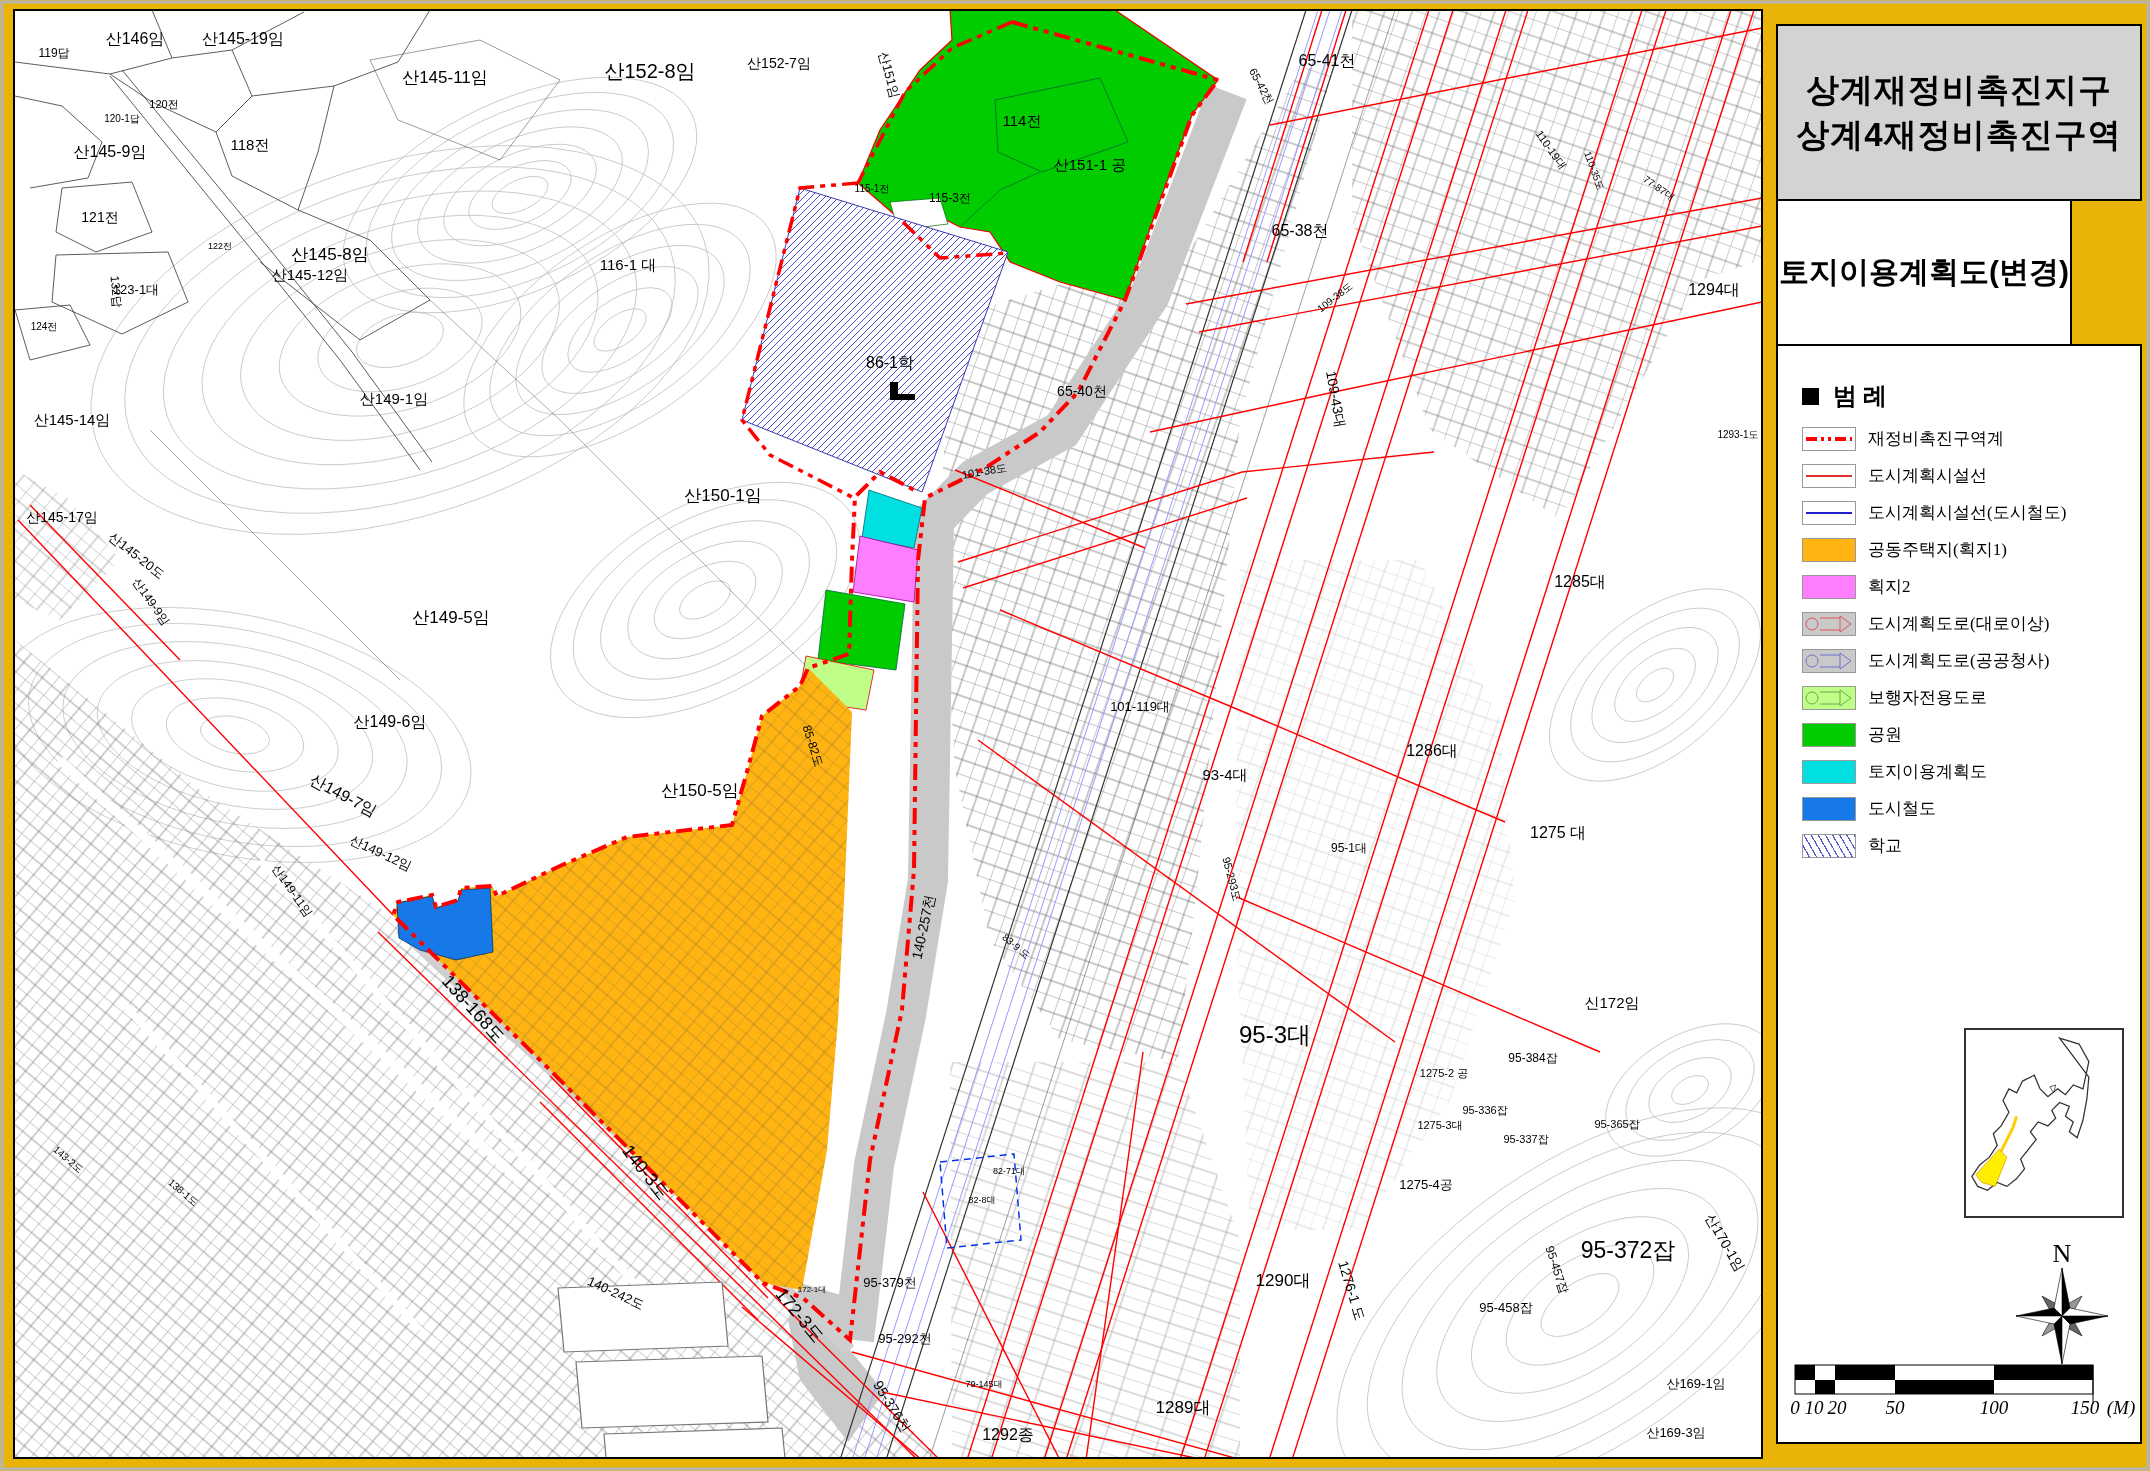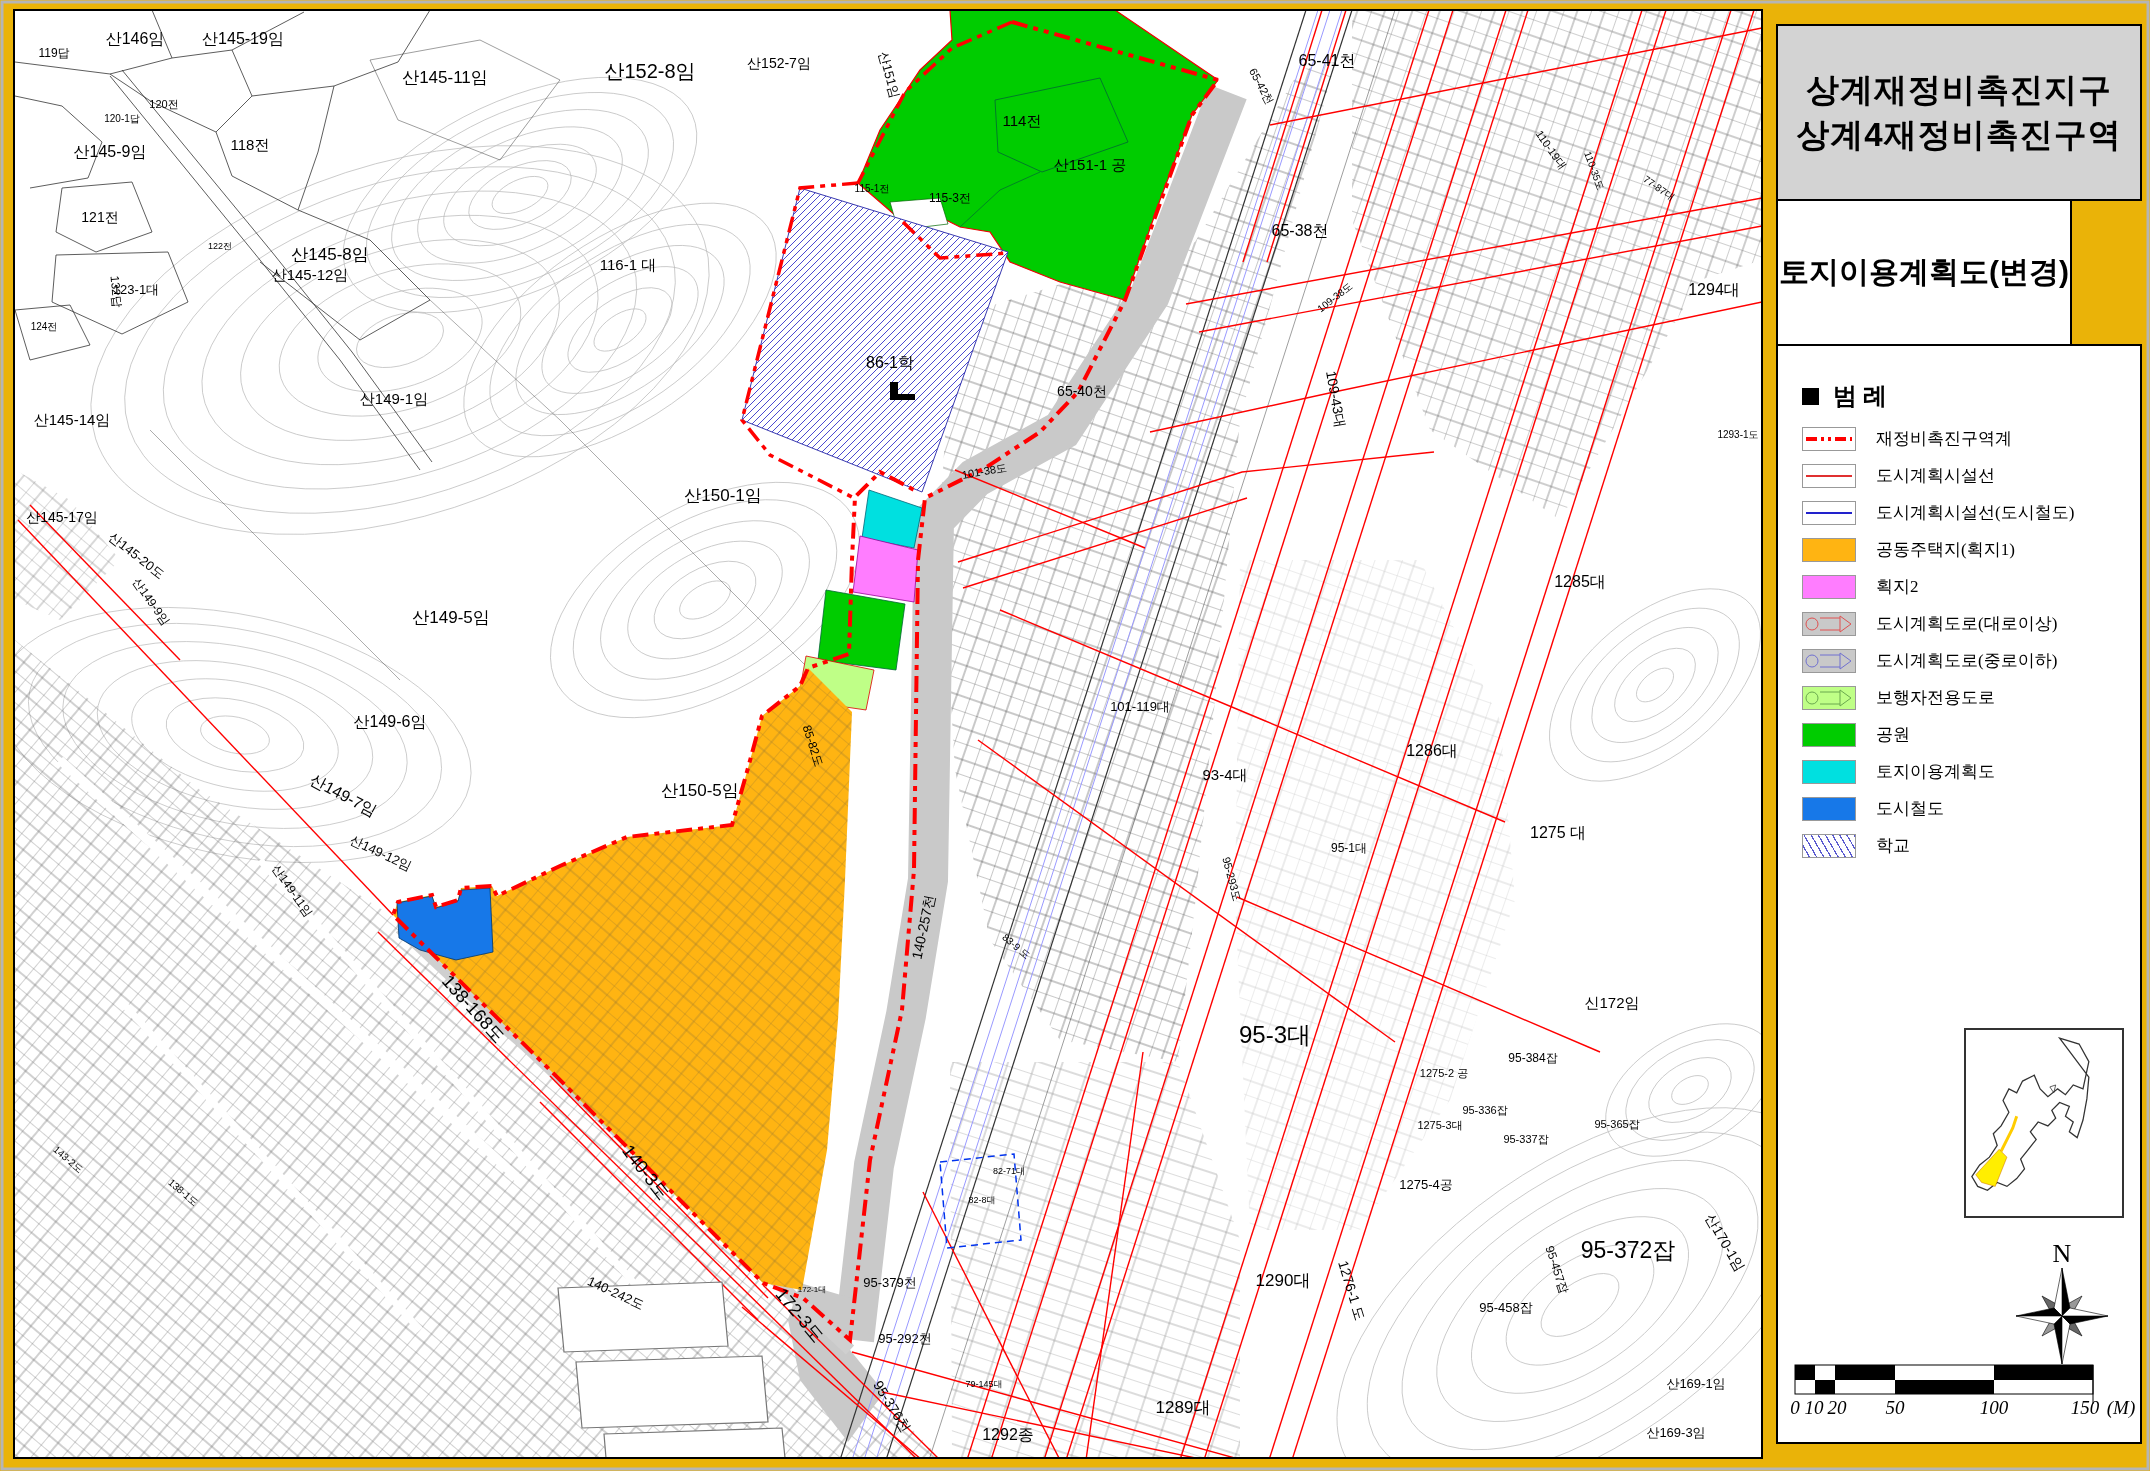--- a/index.html
+++ b/index.html
@@ -14,21 +14,21 @@
   #box-sub{left:1776px;top:199px;width:296px;height:147px;display:flex;align-items:center;justify-content:center;}
   #box-sub .t{font-size:30px;font-weight:bold;color:#000;}
   #box-legend{left:1776px;top:344px;width:366px;height:1100px;font-family:Liberation Serif, serif;}
   .legend-header{position:absolute;left:24px;top:34px;font-size:24px;font-weight:bold;
                  display:flex;align-items:center;gap:14px;color:#000;}
   .legend-header .sq{width:17px;height:17px;background:#000;display:inline-block;}
   ul.legend{list-style:none;position:absolute;left:0;top:74px;margin:0;padding:0;width:100%;}
   ul.legend li{position:relative;height:37px;display:flex;align-items:center;}
   .sw{width:54px;height:24px;margin-left:24px;border:1px solid #999;box-sizing:border-box;
       position:relative;background:#fff;flex:none;}
-  .lbl{margin-left:20px;font-size:17px;color:#000;white-space:nowrap;}
+  .lbl{margin-left:12px;font-size:17px;color:#000;white-space:nowrap;}
   .sw .ln{position:absolute;left:3px;right:3px;top:50%;margin-top:-1px;height:2px;}
   .ln.dashdot{height:4px;margin-top:-2px;background:repeating-linear-gradient(90deg,
       #f00 0 11px,transparent 11px 15px,#f00 15px 18px,transparent 18px 22px,
       #f00 22px 25px,transparent 25px 29px);}
   .ln.red{background:#e03030;}
   .ln.blu{background:#2222cc;}
   .sw.orange{background:#ffb412;}
   .sw.magenta{background:#ff7dff;}
   .sw.road{background:#c9c9c9;}
   .sw.ped{background:#bfff87;}
@@ -413,21 +413,21 @@
       </li>
       <li>
         <div class="sw road">
           <svg class="roadglyph" width="52" height="22" viewBox="0 0 52 22">
             <g fill="none" stroke="#7070d0" stroke-width="1">
               <circle cx="9" cy="11" r="6"></circle>
                 <path d="M17,5 H37 M17,17 H37 M37,3 L48,11 L37,19 Z"></path>
             </g>
           </svg>
         </div>
-        <span class="lbl">도시계획도로(중로이하)</span>
+        <span class="lbl">도시계획도로(공공청사)</span>
       </li>
       <li>
         <div class="sw ped">
           <svg class="roadglyph" width="52" height="22" viewBox="0 0 52 22">
             <g fill="none" stroke="#6aa84f" stroke-width="1">
               <circle cx="9" cy="11" r="6"></circle>
                 <path d="M17,5 H37 M17,17 H37 M37,3 L48,11 L37,19 Z"></path>
             </g>
           </svg>
         </div>

